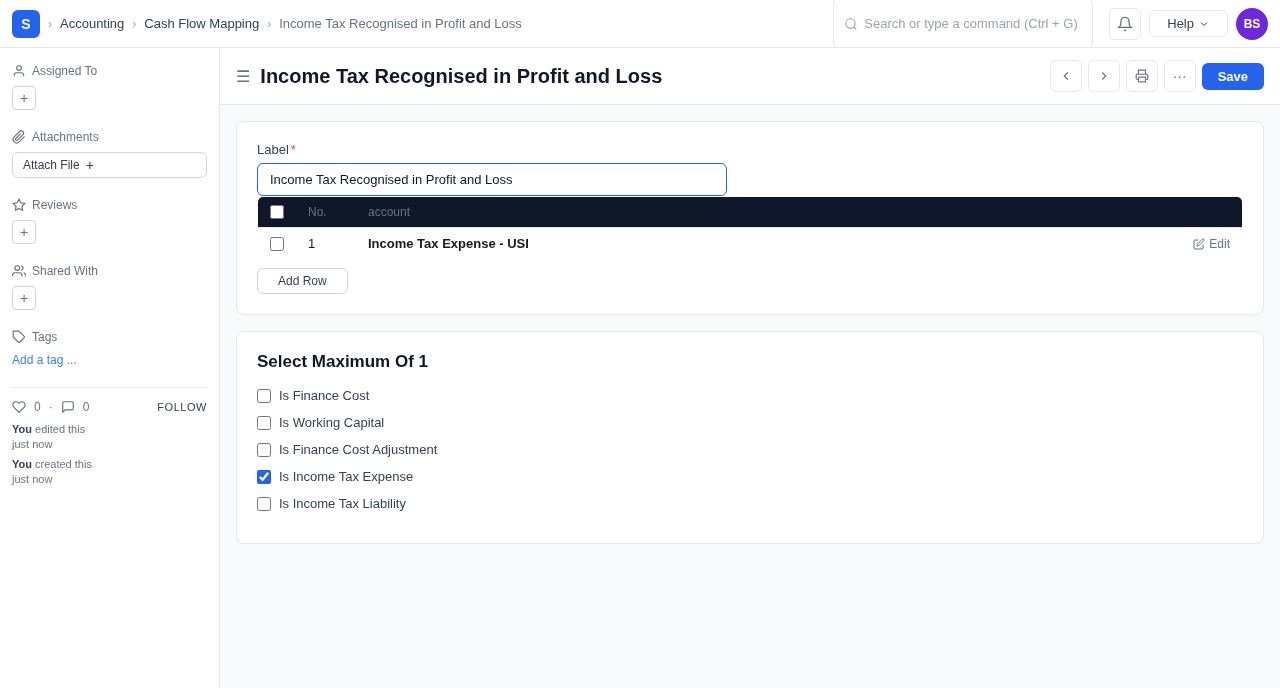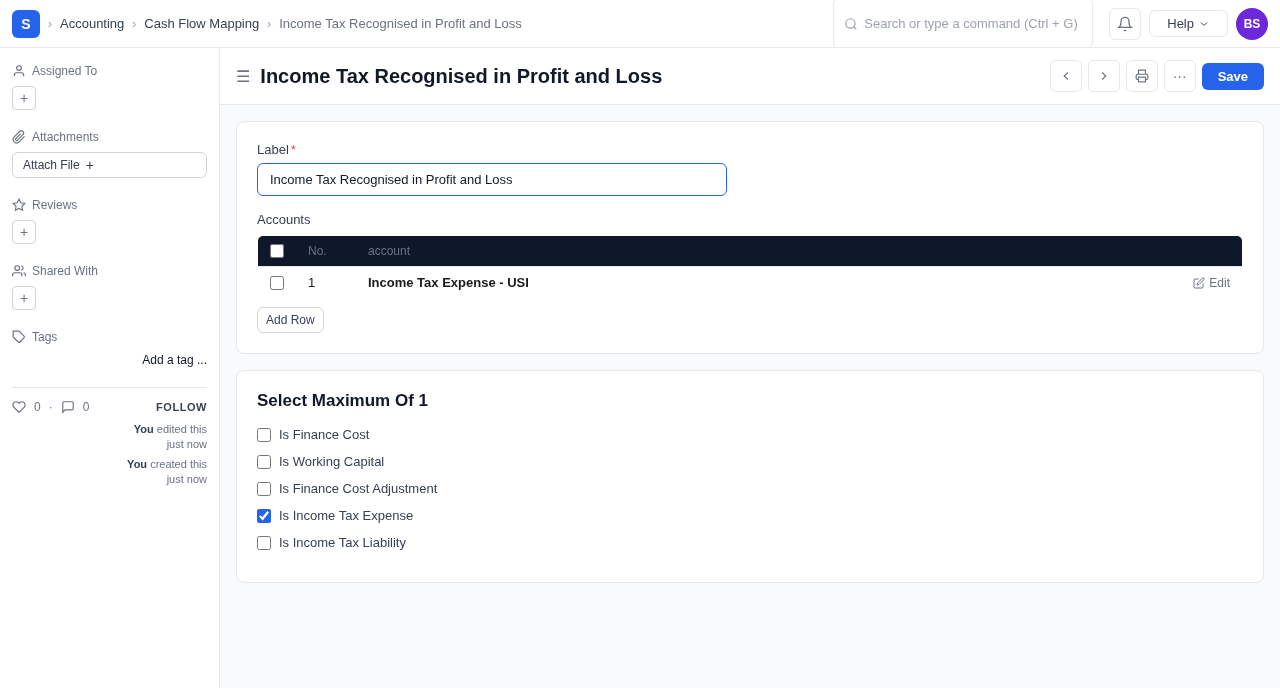--- a/index.html
+++ b/index.html
@@ -26,37 +26,37 @@
     .nav-bell { width: 32px; height: 32px; border: 1px solid #e5e7eb; border-radius: 6px; display: flex; align-items: center; justify-content: center; cursor: pointer; color: #6b7280; }
     .nav-help { display: flex; align-items: center; gap: 4px; border: 1px solid #e5e7eb; border-radius: 6px; padding: 5px 17px; cursor: pointer; font-size: 13px; color: #374151; }
     .nav-avatar { width: 32px; height: 32px; border-radius: 50%; background: #6d28d9; color: #fff; display: flex; align-items: center; justify-content: center; font-size: 12px; font-weight: 600; }
 
     
     .layout { display: flex; height: calc(688px - 48px); }
 
     
     .sidebar {
       width: 220px; flex-shrink: 0; border-right: 1px solid #e5e7eb;
-      padding: 16px 12px; overflow-y: auto; background: #fff; text-align: right;
+      padding: 16px 12px; overflow-y: auto; background: #fff;
     }
     .sidebar-section { margin-bottom: 20px; }
     .sidebar-section-title {
       display: flex; align-items: center; gap: 6px; font-size: 12px; color: #6b7280; margin-bottom: 8px; font-weight: 500;
     }
     .sidebar-section-title svg { width: 14px; height: 14px; }
     .add-btn {
       width: 24px; height: 24px; border: 1px solid #d1d5db; border-radius: 4px;
       display: flex; align-items: center; justify-content: center; cursor: pointer;
       color: #6b7280; font-size: 14px; background: #fff;
     }
     .attach-btn {
       display: flex; align-items: center; gap: 6px; border: 1px solid #d1d5db;
       border-radius: 6px; padding: 4px 10px; cursor: pointer; font-size: 12px; color: #374151; background: #fff;
     }
-    .sidebar-tag-link { font-size: 12px; color: #0f172a; cursor: pointer; }
+    .sidebar-tag-link { font-size: 12px; color: #3b82f6; cursor: pointer; }
 
     
     .page-header {
       display: flex; align-items: center; padding: 12px 16px; border-bottom: 1px solid #e5e7eb; background: #fff;
     }
     .page-header-left { display: flex; align-items: center; gap: 10px; }
     .hamburger { cursor: pointer; color: #6b7280; font-size: 16px; }
     .page-title { font-size: 20px; font-weight: 700; color: #111827; }
     .page-header-actions { margin-left: auto; display: flex; align-items: center; gap: 6px; }
     .icon-btn {
@@ -93,34 +93,34 @@
     }
     .accounts-table td { padding: 8px 12px; border-bottom: 1px solid #e5e7eb; font-size: 13px; }
     .accounts-table tr:last-child td { border-bottom: none; }
     .col-checkbox { width: 32px; }
     .col-no { width: 60px; }
     .col-edit { width: 80px; text-align: right; }
     .edit-link { color: #6b7280; font-size: 12px; cursor: pointer; display: flex; align-items: center; gap: 4px; justify-content: flex-end; }
     .checkbox-cell { display: flex; align-items: center; justify-content: center; }
     input[type="checkbox"] { width: 14px; height: 14px; cursor: pointer; }
     .add-row-btn {
-      margin-top: 8px; border: 1px solid #d1d5db; border-radius: 6px; padding: 5px 8px;
+      margin-top: 8px; border: 1px solid #d1d5db; border-radius: 6px; padding: 5px 20px;
       font-size: 12px; color: #374151; cursor: pointer; background: #fff;
     }
 
     
     .select-max-title { font-size: 17px; font-weight: 700; color: #111827; margin-bottom: 16px; }
     .checkbox-option { display: flex; align-items: center; gap: 8px; margin-bottom: 12px; font-size: 13px; color: #374151; cursor: pointer; }
     .checkbox-option input[type="checkbox"] { accent-color: #2563eb; }
     .checkbox-option input[type="checkbox"]:checked { accent-color: #2563eb; }
 
     
     .sidebar-footer { border-top: 1px solid #e5e7eb; padding-top: 12px; margin-top: auto; }
     .likes-row { display: flex; align-items: center; gap: 8px; font-size: 12px; color: #6b7280; margin-bottom: 8px; }
-    .follow-btn { margin-left: auto; font-size: 11px; font-weight: 700; color: #374151; cursor: pointer; letter-spacing: 0.05em; }
+    .follow-btn { margin-left: auto; font-size: 11px; font-weight: 400; color: #374151; cursor: pointer; letter-spacing: 0.05em; }
     .activity-item { font-size: 11px; color: #6b7280; margin-bottom: 4px; line-height: 1.4; }
     .activity-item strong { color: #374151; }
   </style>
 </head>
 <body>
 
 <nav class="top-nav">
   <div class="nav-logo">S</div>
   <span class="nav-sep">›</span>
   <span class="nav-crumb">Accounting</span>
@@ -269,21 +269,20 @@
     </div>
 
     <div class="main">
 
       <div class="card">
         <div class="field-label">
           <span>Label</span><span class="required">*</span>
         </div>
         <input type="text" class="text-input" value="Income Tax Recognised in Profit and Loss" style="">
 
-        <div class="section-title">Accounts</div>
 
         <table class="accounts-table">
           <thead>
             <tr>
               <th class="col-checkbox">
                 <div class="checkbox-cell">
                     <input type="checkbox" style="">
                   </div>
               </th>
               <th class="col-no">No.</th>

